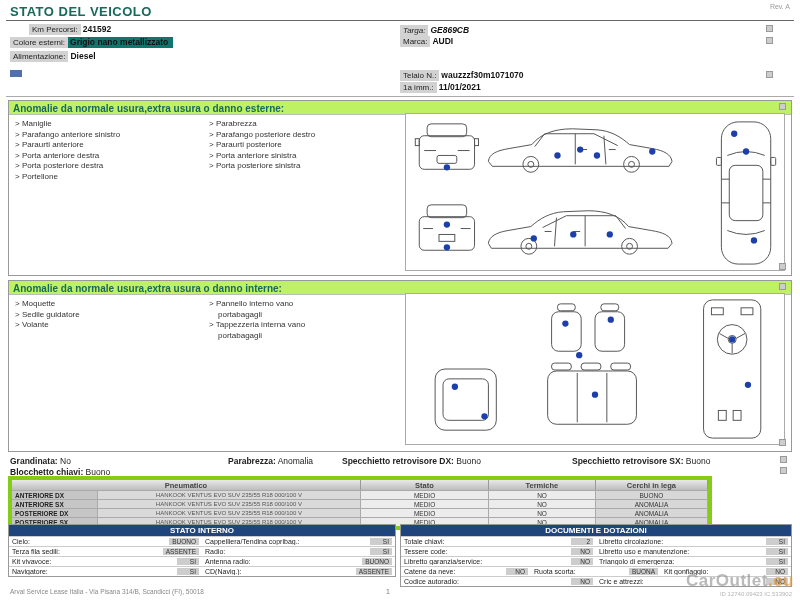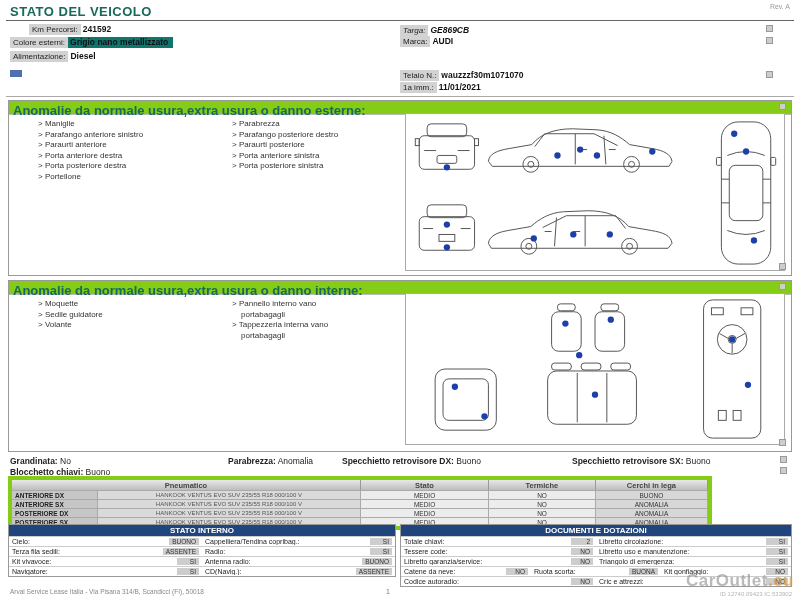--- a/index.html
+++ b/index.html
@@ -13,23 +13,23 @@
 
   .info-row { position:absolute; font-size:8px; color:#222; white-space:nowrap; }
   .info-row.gray { background:#0f766e; padding-right:5px; }
   .ilabel { display:inline-block; background:#d2d2d2; padding:1px 3px; vertical-align:top; }
   .ival { font-weight:bold; font-size:8.5px; color:#111; margin-left:2px; }
   .ival.wrap { display:inline-block; width:300px; white-space:normal; vertical-align:top; }
 
   .bluebox { position:absolute; left:10px; top:70px; width:12px; height:7px; background:#4f6fae; }
 
   .section { position:absolute; left:8px; width:784px; border:1px solid #999; background:#fff; }
-  .sec-head { height:14px; background:#84cc16; border-bottom:1px solid #bbb; font-size:13px; font-weight:bold; color:#17695c; padding:2px 4px; }
+  .sec-head { height:14px; background:#bef264; border-bottom:1px solid #bbb; font-size:10px; font-weight:bold; color:#17695c; padding:2px 4px; }
   .dlist { position:absolute; top:18px; font-size:8px; color:#333; line-height:10.5px; }
-  .dlist .li { padding-left:9px; text-indent:-9px;margin-left:23px; }
+  .dlist .li { padding-left:9px; text-indent:-9px; }
   .dlist .li::before { content:"> "; }
   .diagram-box { position:absolute; left:396px; top:12px; width:380px; height:158px; border:1px solid #aaa; background:#fff; }
   .diagram-box.int { height:152px; }
   svg.diag { width:100%; height:100%; display:block; }
 
   .sq { position:absolute; width:7px; height:7px; background:#cdcdcd; border:1px solid #9a9a9a; }
 
   .sum-item { position:absolute; font-size:8.5px; color:#222; white-space:nowrap; }
   .sum-item b { font-weight:bold; }
 

